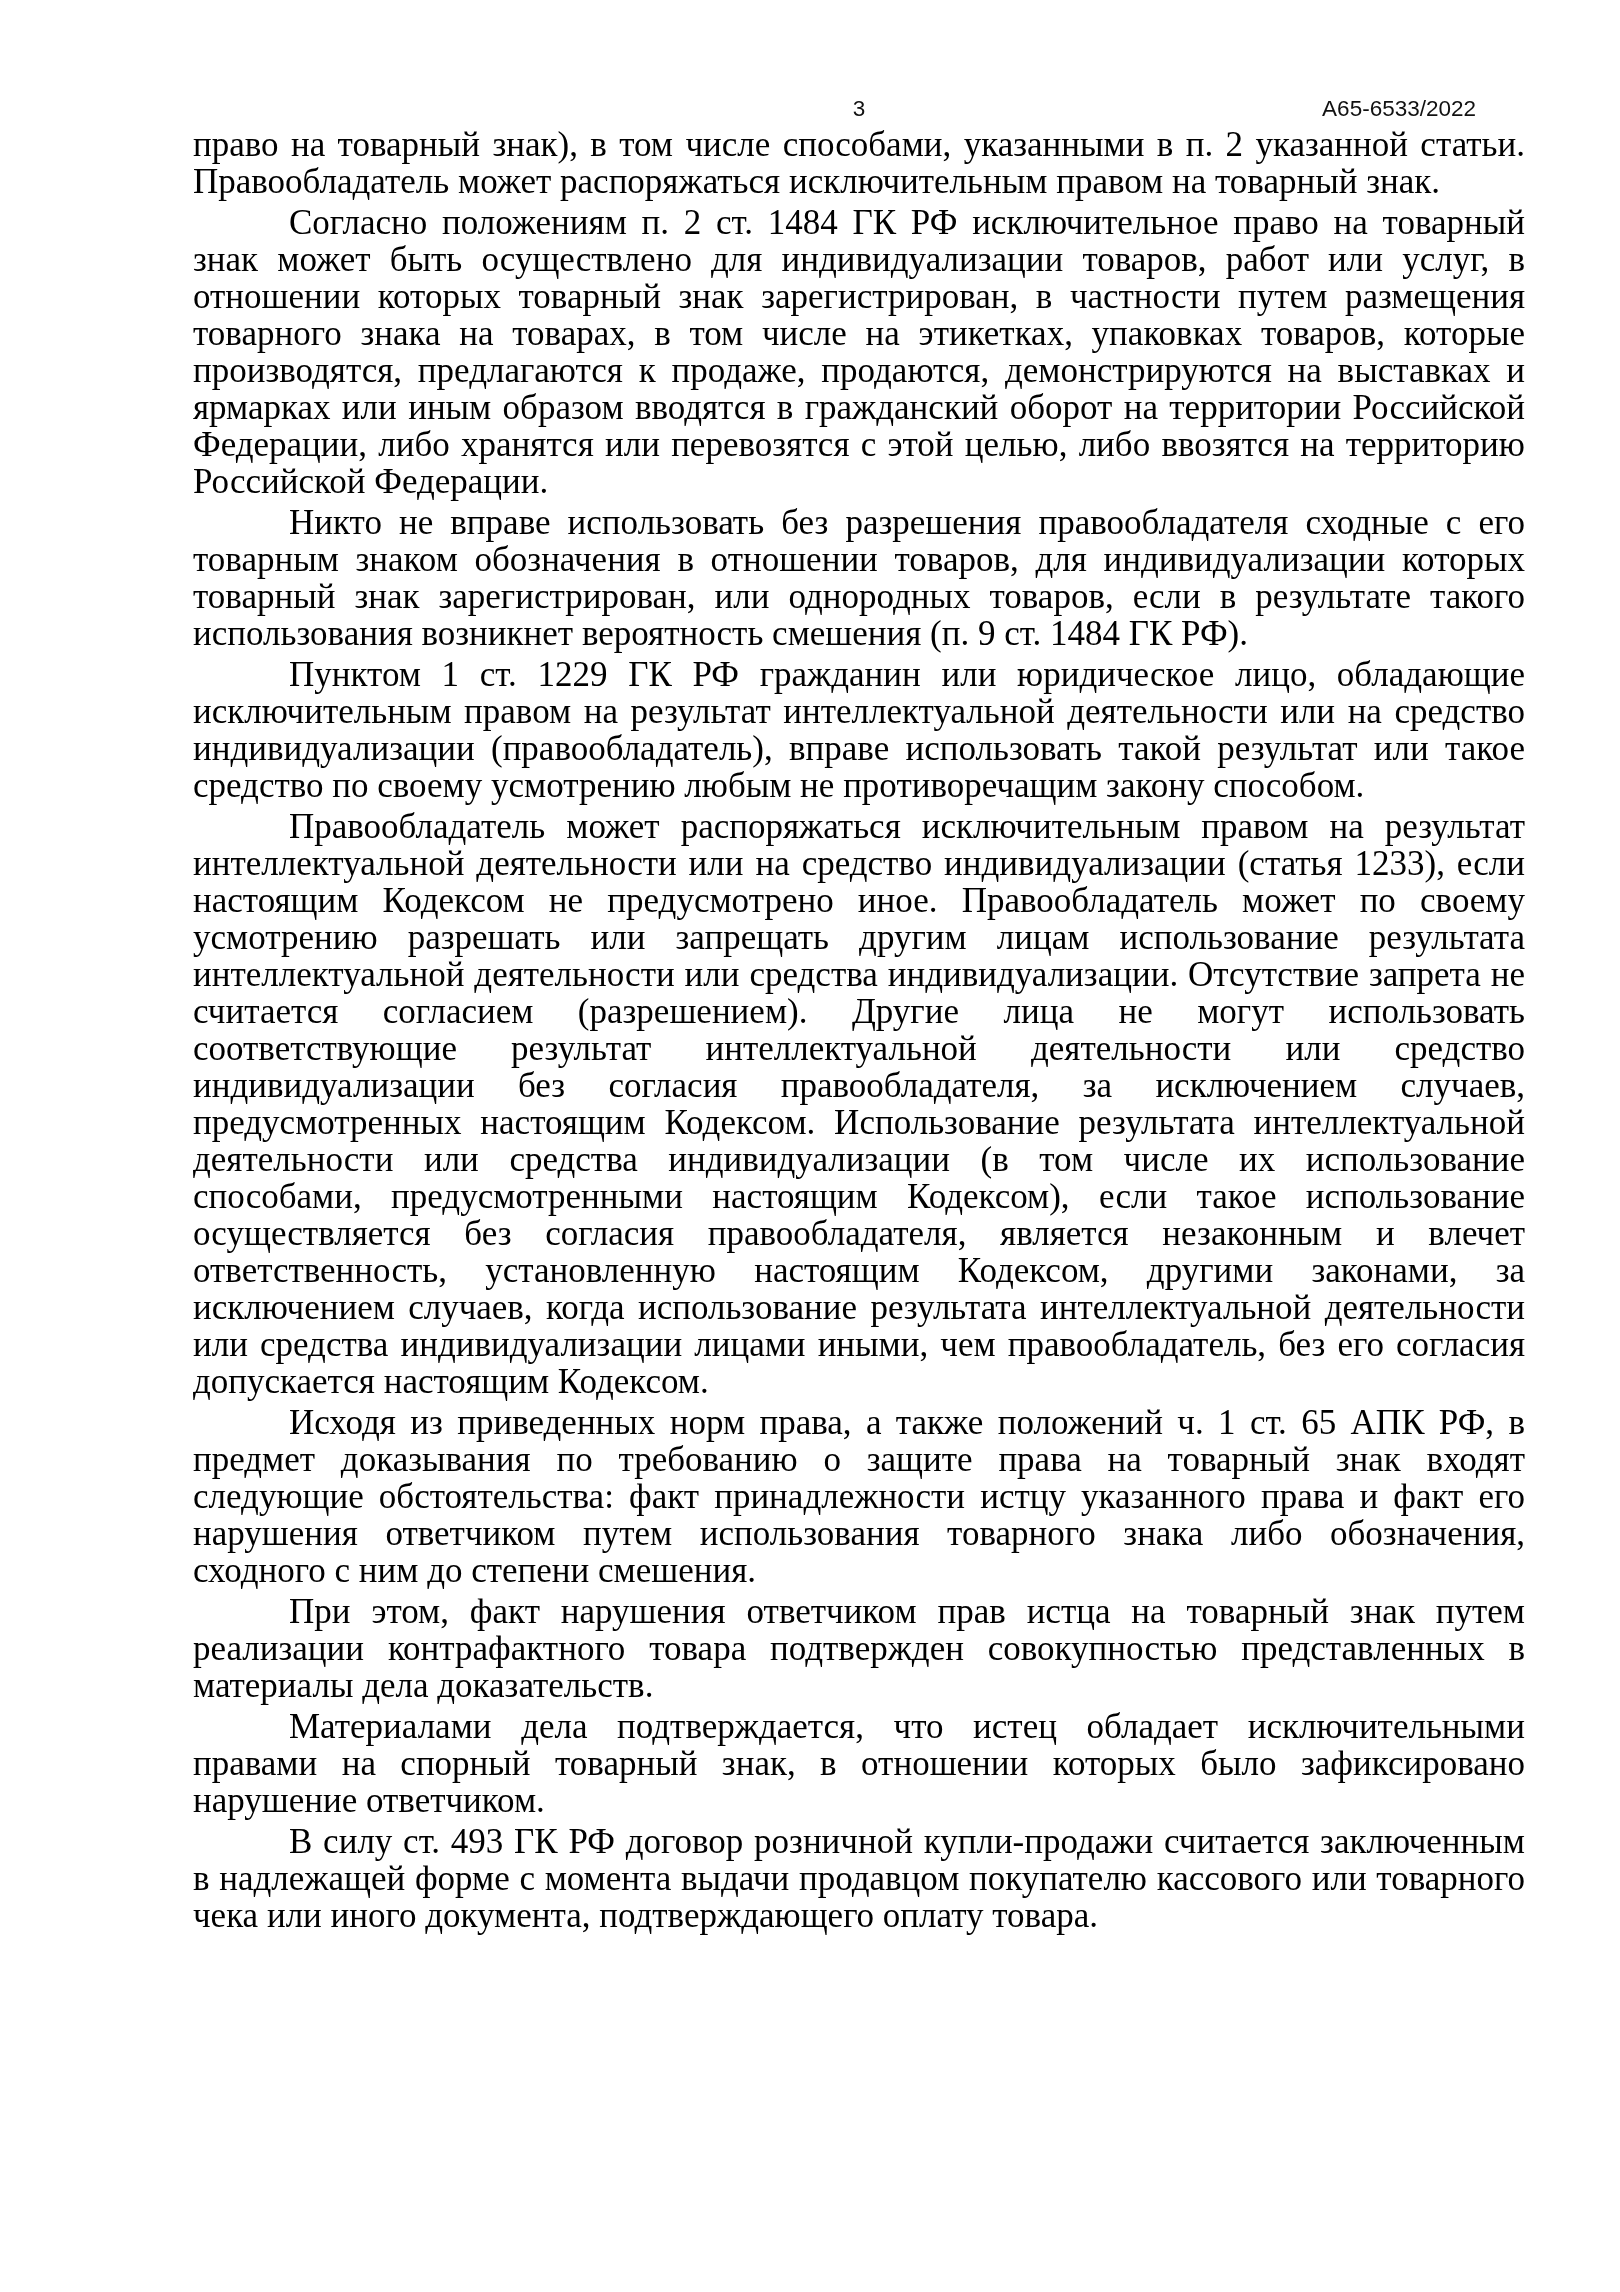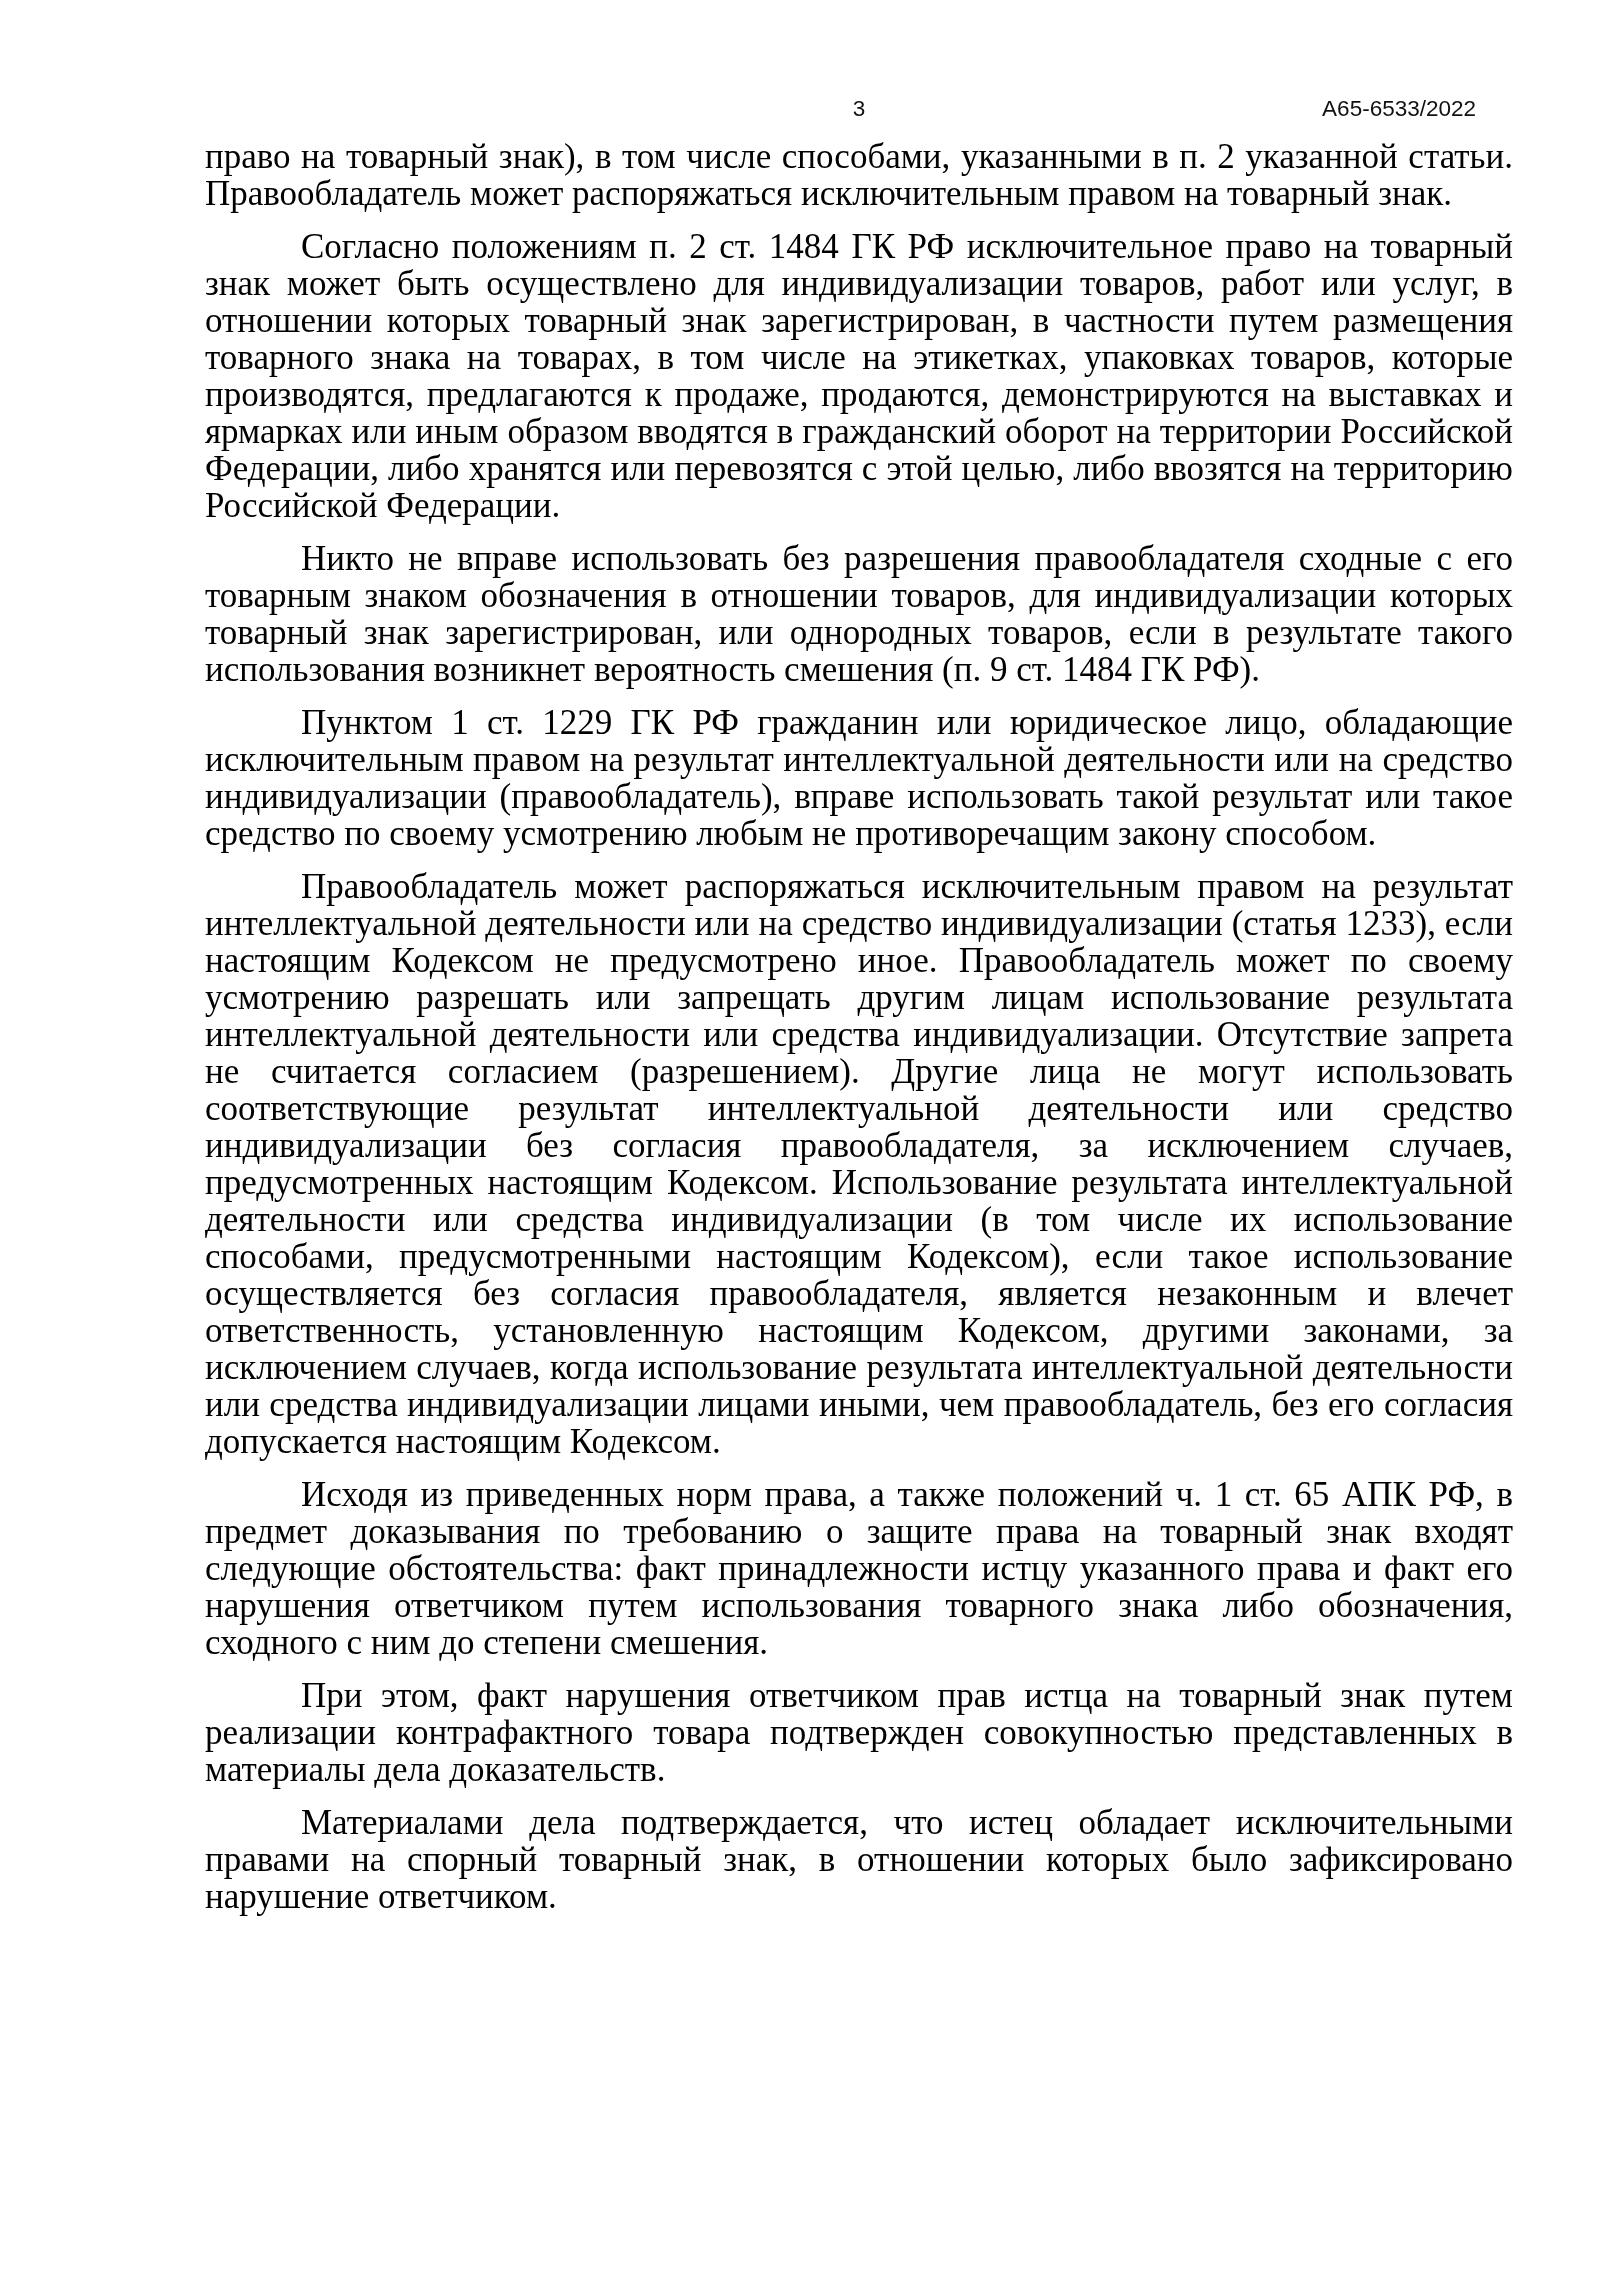--- a/index.html
+++ b/index.html
@@ -44,21 +44,21 @@
     top: 122px;
     width: 1340px;
     font-family: "Liberation Serif", serif;
     font-size: 35px;
     line-height: 37px;
     text-align: justify;
     hyphens: none;
     color: #000000;
   }
   .body-text p {
-    margin: 16px;
+    margin: 4px;
     padding: 0;
     text-indent: 96px;
   }
   .body-text p.no-indent {
     text-indent: 0;
   }
 </style>
 </head>
 <body>
 
@@ -71,16 +71,17 @@
 
   <div class="body-text">
     <p class="no-indent">право на товарный знак), в том числе способами, указанными в п. 2 указанной статьи. Правообладатель может распоряжаться исключительным правом на товарный знак.</p>
     <p>Согласно положениям п. 2 ст. 1484 ГК РФ исключительное право на товарный знак может быть осуществлено для индивидуализации товаров, работ или услуг, в отношении которых товарный знак зарегистрирован, в частности путем размещения товарного знака на товарах, в том числе на этикетках, упаковках товаров, которые производятся, предлагаются к продаже, продаются, демонстрируются на выставках и ярмарках или иным образом вводятся в гражданский оборот на территории Российской Федерации, либо хранятся или перевозятся с этой целью, либо ввозятся на территорию Российской Федерации.</p>
     <p>Никто не вправе использовать без разрешения правообладателя сходные с его товарным знаком обозначения в отношении товаров, для индивидуализации которых товарный знак зарегистрирован, или однородных товаров, если в результате такого использования возникнет вероятность смешения (п. 9 ст. 1484 ГК РФ).</p>
     <p>Пунктом 1 ст. 1229 ГК РФ гражданин или юридическое лицо, обладающие исключительным правом на результат интеллектуальной деятельности или на средство индивидуализации (правообладатель), вправе использовать такой результат или такое средство по своему усмотрению любым не противоречащим закону способом.</p>
     <p>Правообладатель может распоряжаться исключительным правом на результат интеллектуальной деятельности или на средство индивидуализации (статья 1233), если настоящим Кодексом не предусмотрено иное. Правообладатель может по своему усмотрению разрешать или запрещать другим лицам использование результата интеллектуальной деятельности или средства индивидуализации. Отсутствие запрета не считается согласием (разрешением). Другие лица не могут использовать соответствующие результат интеллектуальной деятельности или средство индивидуализации без согласия правообладателя, за исключением случаев, предусмотренных настоящим Кодексом. Использование результата интеллектуальной деятельности или средства индивидуализации (в том числе их использование способами, предусмотренными настоящим Кодексом), если такое использование осуществляется без согласия правообладателя, является незаконным и влечет ответственность, установленную настоящим Кодексом, другими законами, за исключением случаев, когда использование результата интеллектуальной деятельности или средства индивидуализации лицами иными, чем правообладатель, без его согласия допускается настоящим Кодексом.</p>
     <p>Исходя из приведенных норм права, а также положений ч. 1 ст. 65 АПК РФ, в предмет доказывания по требованию о защите права на товарный знак входят следующие обстоятельства: факт принадлежности истцу указанного права и факт его нарушения ответчиком путем использования товарного знака либо обозначения, сходного с ним до степени смешения.</p>
     <p>При этом, факт нарушения ответчиком прав истца на товарный знак путем реализации контрафактного товара подтвержден совокупностью представленных в материалы дела доказательств.</p>
     <p>Материалами дела подтверждается, что истец обладает исключительными правами на спорный товарный знак, в отношении которых было зафиксировано нарушение ответчиком.</p>
+    <p>В силу ст. 493 ГК РФ договор розничной купли-продажи считается заключенным в надлежащей форме с момента выдачи продавцом покупателю кассового или товарного чека или иного документа, подтверждающего оплату товара.</p>
   </div>
 
 </div>
 
 
 </body></html>

